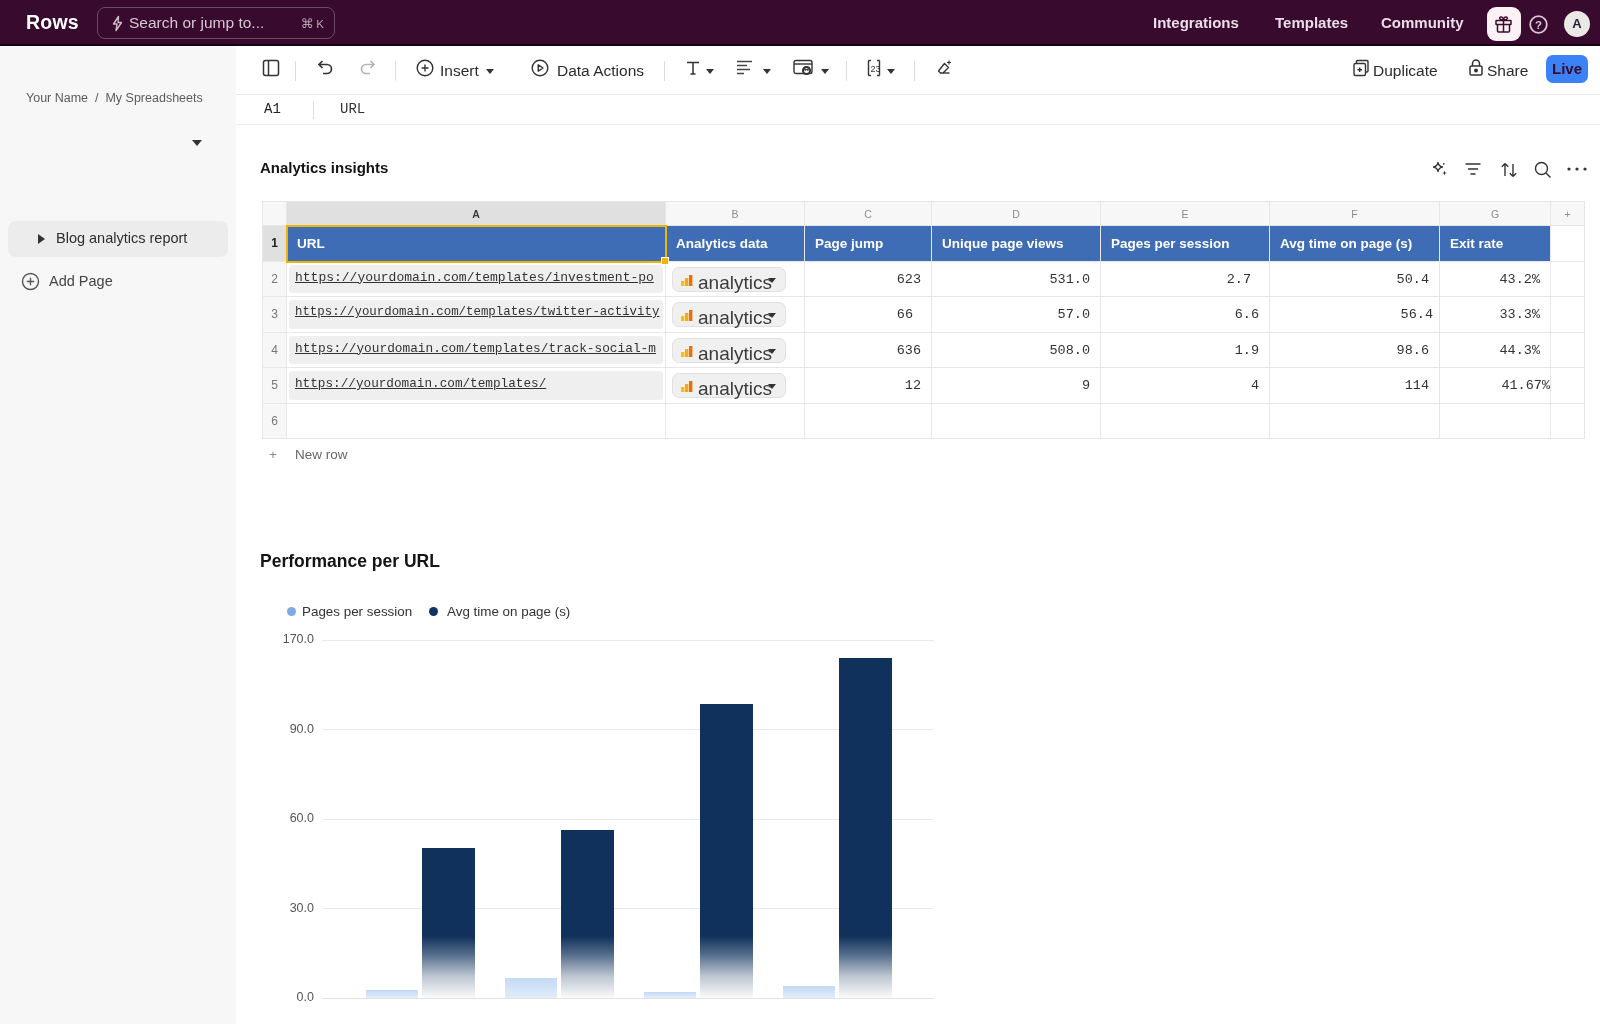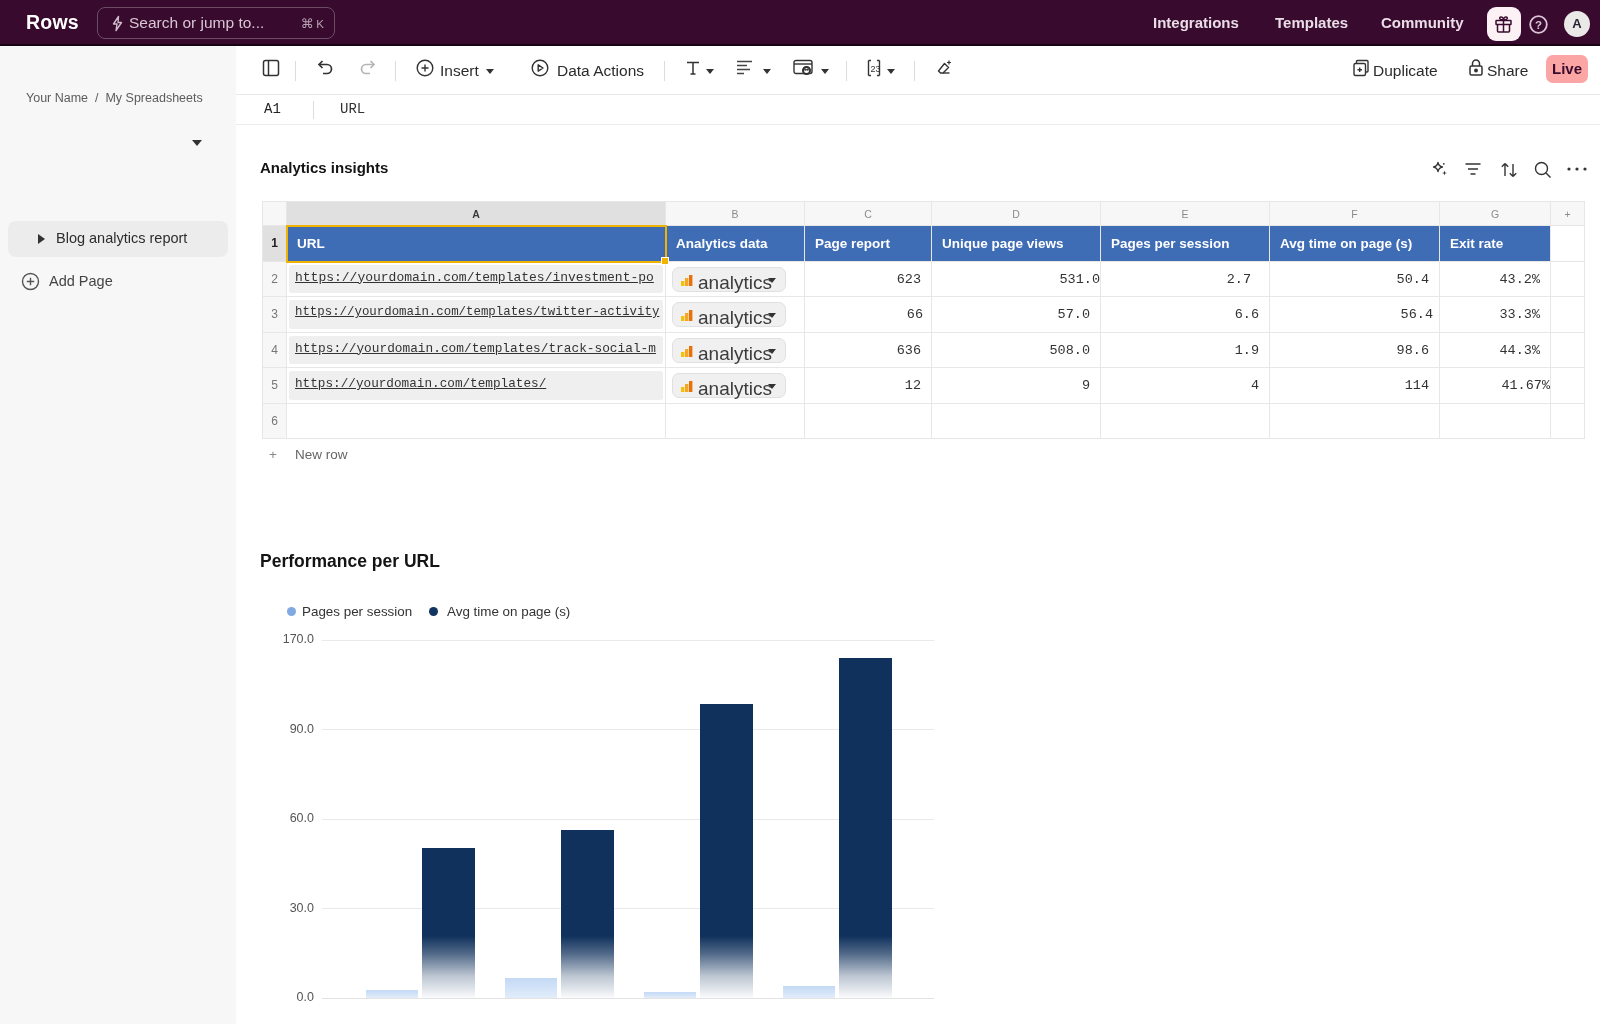--- a/index.html
+++ b/index.html
@@ -29,21 +29,21 @@
   #pageitem .tri { position:absolute; left:30px; top:13px; width:0; height:0; border-top:5px solid transparent; border-bottom:5px solid transparent; border-left:7px solid #333; }
   #pageitem .lbl { position:absolute; left:48px; top:9px; font-size:14.5px; color:#2d2d2d; font-weight:500; }
   #addpage { position:absolute; left:21px; top:226px; }
   #addpage .lbl { position:absolute; left:28px; top:1px; font-size:14.5px; color:#454545; white-space:nowrap; }
 
   
   #toolbar { position:absolute; left:236px; top:46px; width:1364px; height:49px; background:#fff; border-bottom:1px solid #e8e8e8; }
   .tsep { position:absolute; top:15px; width:1px; height:20px; background:#dcdcdc; }
   .tlabel { position:absolute; top:16px; font-size:15.5px; color:#2b2b2b; }
   .tcaret { position:absolute; top:23px; width:0; height:0; border-left:4.5px solid transparent; border-right:4.5px solid transparent; border-top:5.5px solid #333; }
-  #livebtn { position:absolute; left:1310px; top:9px; width:42px; height:28px; background:#fca5a5; border-radius:7px; color:#390b2d; font-weight:bold; font-size:15px; text-align:center; line-height:28px; }
+  #livebtn { position:absolute; left:1310px; top:9px; width:42px; height:28px; background:#3b82f6; border-radius:7px; color:#390b2d; font-weight:bold; font-size:15px; text-align:center; line-height:28px; }
 
   
   #fbar { position:absolute; left:236px; top:95px; width:1364px; height:30px; background:#fff; border-bottom:1px solid #ececec; }
   #fbar .ref { position:absolute; left:28px; top:6px; font-size:14px; color:#222; }
   #fbar .vsep { position:absolute; left:77px; top:6px; width:1px; height:18px; background:#ddd; }
   #fbar .val { position:absolute; left:104px; top:6px; font-size:14px; color:#333; }
 
   
   #h1t { position:absolute; left:260px; top:159px; font-size:15px; font-weight:bold; color:#141414; }
   #h2t { position:absolute; left:260px; top:551px; font-size:17.5px; font-weight:bold; color:#141414; }
@@ -242,21 +242,21 @@
     <div class="cell striphead" style="left:1178px;top:0px;width:111px;height:25px;border-top:1px solid #e7e7e7;">G</div>
     <div class="cell striphead" style="left:1289px;top:0px;width:34px;height:25px;border-top:1px solid #e7e7e7;">+</div>
     <div class="cell rownum rownumsel" style="left:0px;top:25px;width:25px;height:35.5px;border-left:1px solid #e7e7e7;line-height:35px;">1</div>
     <div class="cell bluehead" style="left:25px;top:25px;width:379px;height:35.5px;">
         <span>URL</span>
       </div>
     <div class="cell bluehead" style="left:404px;top:25px;width:139px;height:35.5px;">
         <span>Analytics data</span>
       </div>
     <div class="cell bluehead" style="left:543px;top:25px;width:127px;height:35.5px;">
-        <span>Page report</span>
+        <span>Page jump</span>
       </div>
     <div class="cell bluehead" style="left:670px;top:25px;width:169px;height:35.5px;">
         <span>Unique page views</span>
       </div>
     <div class="cell bluehead" style="left:839px;top:25px;width:169px;height:35.5px;">
         <span>Pages per session</span>
       </div>
     <div class="cell bluehead" style="left:1008px;top:25px;width:170px;height:35.5px;">
         <span>Avg time on page (s)</span>
       </div>
@@ -274,42 +274,42 @@
           <svg style="position:absolute;left:7px;top:5px" width="14" height="14" viewBox="0 0 14 14">
             <rect x="1" y="8" width="3.4" height="5" fill="#f4c20d"></rect>
             <rect x="5" y="5" width="3.4" height="8" fill="#f5a623"></rect>
             <rect x="9" y="2" width="3.4" height="11" fill="#e8710a"></rect>
           </svg>
           <div class="txt">analytics</div>
           <div class="caret"></div>
         </div>
       </div>
     <div class="cell numcell mono" style="left:543px;top:60.5px;width:127px;height:35.5px;padding-right:10px;line-height:35px;">623</div>
-    <div class="cell numcell mono" style="left:670px;top:60.5px;width:169px;height:35.5px;line-height:35px;">531.0</div>
+    <div class="cell numcell mono" style="left:670px;top:60.5px;width:169px;height:35.5px;padding-right:10px;line-height:35px;">531.0</div>
     <div class="cell numcell mono" style="left:839px;top:60.5px;width:169px;height:35.5px;padding-right:18px;line-height:35px;">2.7</div>
     <div class="cell numcell mono" style="left:1008px;top:60.5px;width:170px;height:35.5px;padding-right:10px;line-height:35px;">50.4</div>
     <div class="cell numcell mono" style="left:1178px;top:60.5px;width:111px;height:35.5px;padding-right:10px;line-height:35px;">43.2%</div>
     <div class="cell " style="left:1289px;top:60.5px;width:34px;height:35.5px;"></div>
     <div class="cell rownum" style="left:0px;top:96.0px;width:25px;height:35.5px;border-left:1px solid #e7e7e7;line-height:35px;">3</div>
     <div class="cell " style="left:25px;top:96.0px;width:379px;height:35.5px;">
         <div class="urlbg"></div>
         <div class="urltxt" style="font-size:12.4px">https://yourdomain.com/templates/twitter-activity</div>
       </div>
     <div class="cell " style="left:404px;top:96.0px;width:139px;height:35.5px;">
         <div class="chip">
           <svg style="position:absolute;left:7px;top:5px" width="14" height="14" viewBox="0 0 14 14">
             <rect x="1" y="8" width="3.4" height="5" fill="#f4c20d"></rect>
             <rect x="5" y="5" width="3.4" height="8" fill="#f5a623"></rect>
             <rect x="9" y="2" width="3.4" height="11" fill="#e8710a"></rect>
           </svg>
           <div class="txt">analytics</div>
           <div class="caret"></div>
         </div>
       </div>
-    <div class="cell numcell mono" style="left:543px;top:96.0px;width:127px;height:35.5px;padding-right:8px;line-height:35px;">66</div>
+    <div class="cell numcell mono" style="left:543px;top:96.0px;width:127px;height:35.5px;padding-right:18px;line-height:35px;">66</div>
     <div class="cell numcell mono" style="left:670px;top:96.0px;width:169px;height:35.5px;padding-right:10px;line-height:35px;">57.0</div>
     <div class="cell numcell mono" style="left:839px;top:96.0px;width:169px;height:35.5px;padding-right:10px;line-height:35px;">6.6</div>
     <div class="cell numcell mono" style="left:1008px;top:96.0px;width:170px;height:35.5px;padding-right:6px;line-height:35px;">56.4</div>
     <div class="cell numcell mono" style="left:1178px;top:96.0px;width:111px;height:35.5px;padding-right:10px;line-height:35px;">33.3%</div>
     <div class="cell " style="left:1289px;top:96.0px;width:34px;height:35.5px;"></div>
     <div class="cell rownum" style="left:0px;top:131.5px;width:25px;height:35.5px;border-left:1px solid #e7e7e7;line-height:35px;">4</div>
     <div class="cell " style="left:25px;top:131.5px;width:379px;height:35.5px;">
         <div class="urlbg"></div>
         <div class="urltxt" style="font-size:12.8px">https://yourdomain.com/templates/track-social-m</div>
       </div>

